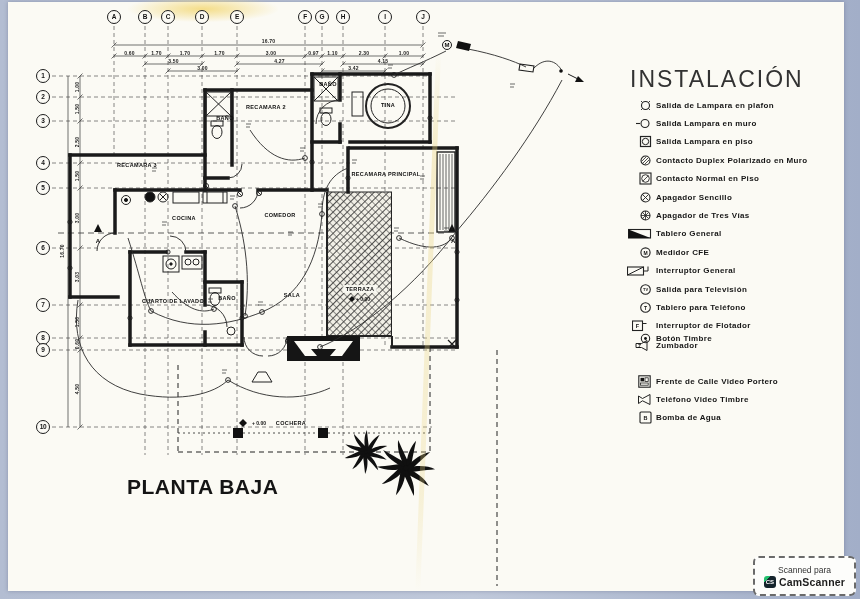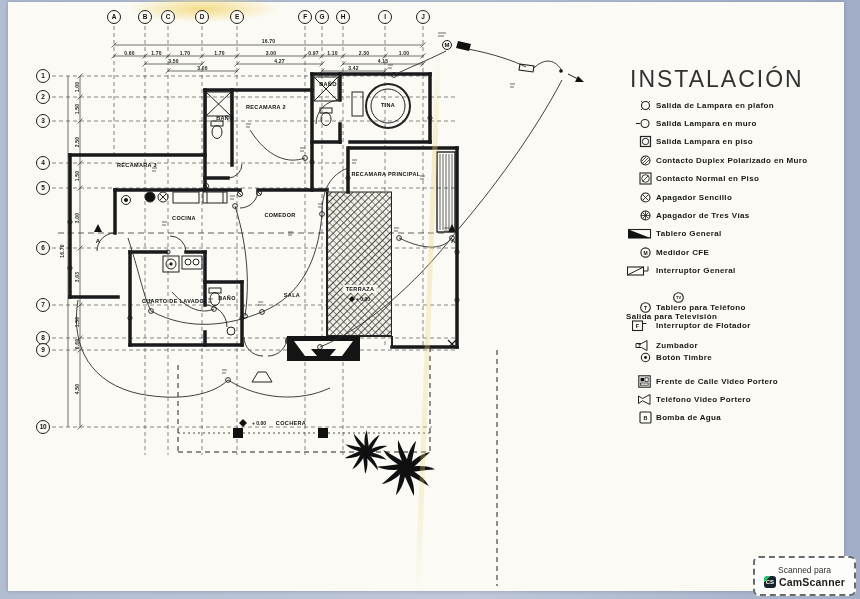--- a/index.html
+++ b/index.html
@@ -501,21 +501,21 @@
     <div class="lg-row" style="top: 197.6px;">
       <span class="lg-icon">
         <svg width="25" height="13">
           <rect x="0.5" y="3" width="16" height="8" fill="none" stroke="#222" stroke-width="1.1"></rect>
           <line x1="0.5" y1="11" x2="16.5" y2="3" stroke="#222" stroke-width="1"></line>
           <path d="M16.5 7h4.5v-4.5" fill="none" stroke="#222" stroke-width="1"></path>
         </svg>
       </span>
       <span class="lg-label">Interruptor General</span>
     </div>
-    <div class="lg-row" style="top: 216px; flex-direction: column;">
+    <div class="lg-row" style="top: 216px;">
       <span class="lg-icon">
         <svg width="13" height="13">
           <circle cx="6.5" cy="6.5" r="4.8" fill="none" stroke="#222" stroke-width="1.1"></circle>
           <text x="6.5" y="8.3" text-anchor="middle" style="font:bold 4px 'Liberation Sans',sans-serif" fill="#111">TV</text>
         </svg>
       </span>
       <span class="lg-label">Salida para Televisión</span>
     </div>
     <div class="lg-row" style="top: 234.4px;">
       <span class="lg-icon">
@@ -529,21 +529,21 @@
     <div class="lg-row" style="top: 252.8px;">
       <span class="lg-icon">
         <svg width="20" height="13">
           <rect x="0.5" y="2" width="10" height="9.5" fill="none" stroke="#222" stroke-width="1.1"></rect>
           <text x="5.5" y="9.3" text-anchor="middle" style="font:bold 5.5px 'Liberation Sans',sans-serif" fill="#111">F</text>
           <path d="M10.5 9v-4.5h4" fill="none" stroke="#222" stroke-width="1"></path>
         </svg>
       </span>
       <span class="lg-label">Interruptor de Flotador</span>
     </div>
-    <div class="lg-row" style="top: 284px;">
+    <div class="lg-row" style="top: 265px;">
       <span class="lg-icon">
         <svg width="13" height="13">
           <circle cx="6.5" cy="6.5" r="4.2" fill="none" stroke="#222" stroke-width="1.1"></circle>
           <circle cx="6.5" cy="6.5" r="1.4" fill="#111"></circle>
         </svg>
       </span>
       <span class="lg-label">Botón Timbre</span>
     </div>
     <div class="lg-row" style="top: 272px;">
       <span class="lg-icon">
@@ -564,34 +564,35 @@
         </svg>
       </span>
       <span class="lg-label">Frente de Calle Video Portero</span>
     </div>
     <div class="lg-row" style="top: 326.4px;">
       <span class="lg-icon">
         <svg width="15" height="13">
           <polygon points="13,1.5 13,11.5 5.5,7.8 1.5,10.5 1.5,3 5.5,5.5" fill="none" stroke="#222" stroke-width="1" stroke-linejoin="round"></polygon>
         </svg>
       </span>
-      <span class="lg-label">Teléfono Video Portero</span>
+      <span class="lg-label">Teléfono Video Timbre</span>
     </div>
     <div class="lg-row" style="top: 344.8px;">
       <span class="lg-icon">
         <svg width="13" height="13">
           <rect x="1" y="1" width="11" height="11" rx="1" fill="none" stroke="#222" stroke-width="1.1"></rect>
           <text x="6.5" y="9" text-anchor="middle" style="font:bold 5.5px 'Liberation Sans',sans-serif" fill="#111">B</text>
         </svg>
       </span>
       <span class="lg-label">Bomba de Agua</span>
     </div>
   </div>
 
 <div id="title-block">
+  <span class="plan-title">PLANTA BAJA</span>
 </div>
 
 <div id="badge">
   <div class="b1">Scanned para</div>
   <div class="b2">
     <span class="cs">CS</span>
     <span class="brand">CamScanner</span>
   </div>
 </div>
 

